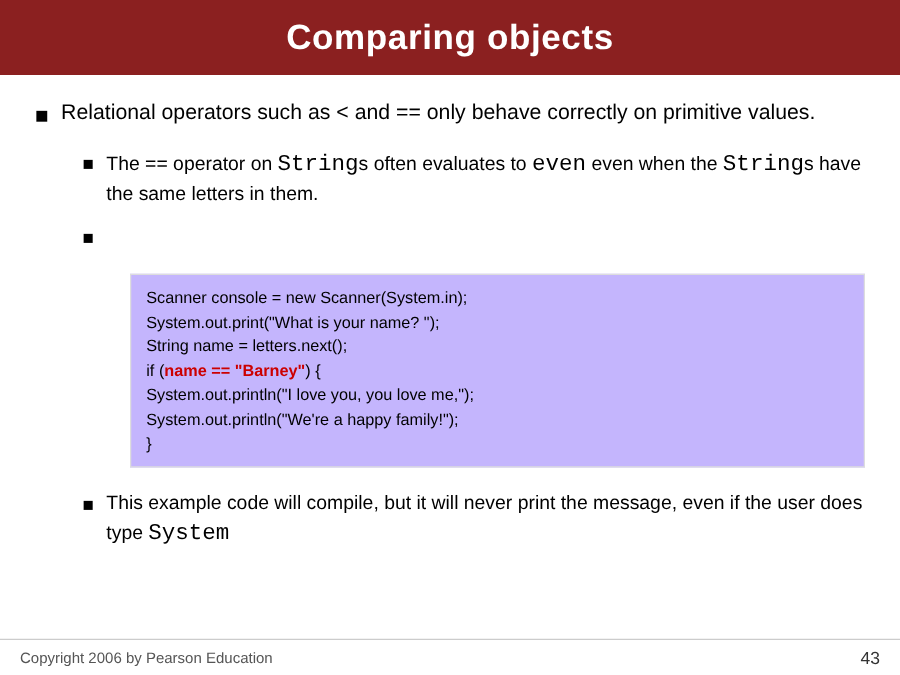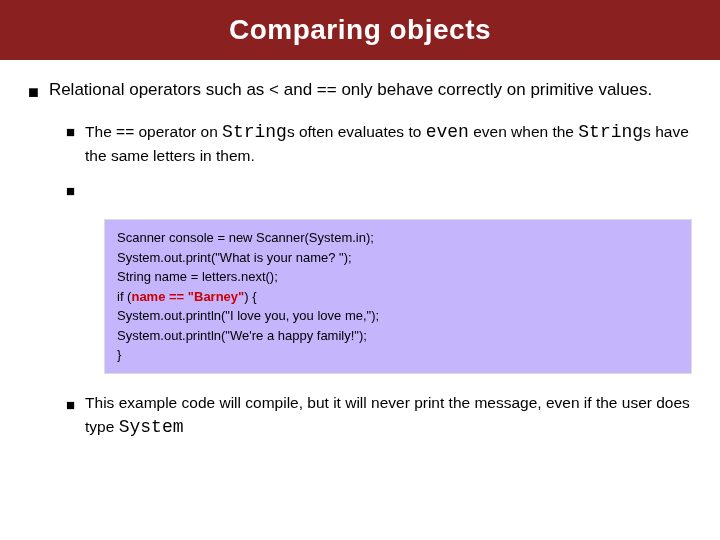--- a/index.html
+++ b/index.html
@@ -168,14 +168,18 @@
       <div class="bullet-sub">
         <span class="bullet-symbol">■</span>
         <span>
           This example code will compile, but it will never print the message, even if the user does type <span class="sub-mono">System</span>
         </span>
       </div>
 
     </div>
   </div>
 
+  <div class="slide-footer">
+    <span class="footer-left">Copyright 2006 by Pearson Education</span>
+    <span class="footer-right">43</span>
+  </div>
 
 </div>
 
 </body></html>

